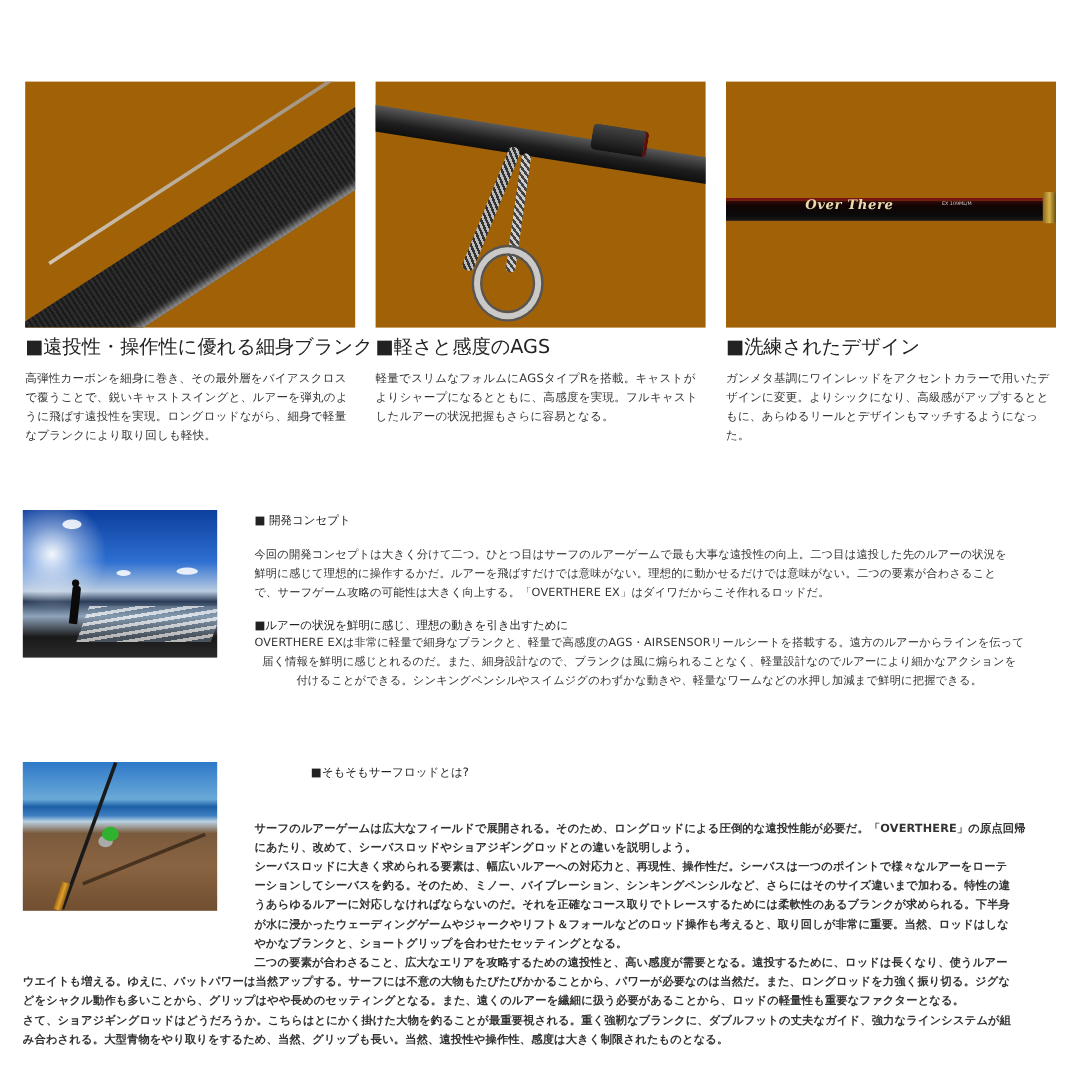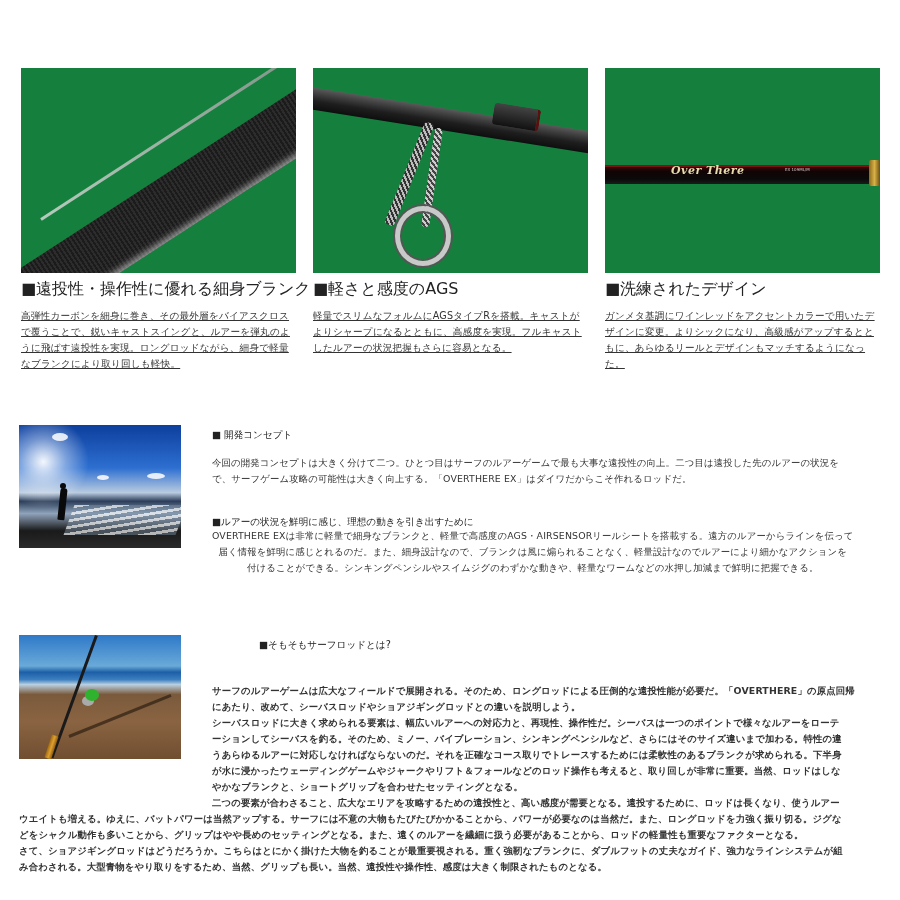--- a/index.html
+++ b/index.html
@@ -5,31 +5,31 @@
     html, body { margin: 0; padding: 0; background: #ffffff; }
     body {
       width: 900px; height: 900px; position: relative; overflow: hidden;
       font-family: "DejaVu Sans", "Liberation Sans", sans-serif;
       color: #333333;
     }
 
     
     .feature { position: absolute; top: 68px; width: 275px; }
     .feature .photo {
-      width: 275px; height: 205px; background: #15803d; position: relative; overflow: hidden;
+      width: 275px; height: 205px; background: #a16207; position: relative; overflow: hidden;
     }
     .feature .heading {
       margin-top: 9px; font-size: 16px; line-height: 14px; color: #222;
       white-space: nowrap;
     }
     .feature .body {
       margin-top: 12px; font-size: 9.6px; line-height: 16px; color: #333;
       letter-spacing: 0.2px;
     }
-    .feature .body span { display: block; white-space: nowrap; text-decoration: underline; }
+    .feature .body span { display: block; white-space: nowrap; }
 
     
     .blank1 {
       position: absolute; left: -40px; top: 95px; width: 420px; height: 58px;
       background: repeating-linear-gradient(90deg, #1b1b1b 0 2px, #2c2c2c 2px 4px);
       transform: rotate(-33deg); transform-origin: center;
       box-shadow: inset 0 -8px 6px -4px rgba(255,255,255,0.5);
       border-radius: 3px;
     }
     .blank1-shine {
@@ -186,20 +186,21 @@
   <div class="cloud" style="left:78px;top:50px;width:12px;height:5px;"></div>
   <div class="cloud" style="left:128px;top:48px;width:18px;height:6px;"></div>
   <div class="foam"></div>
   <div class="angler-head"></div>
   <div class="angler"></div>
 </div>
 
 <div class="sect-heading" style="left:212px;top:428px;">■ 開発コンセプト</div>
 <div class="sect-body" style="left:212px;top:455px;">
   <span>今回の開発コンセプトは大きく分けて二つ。ひとつ目はサーフのルアーゲームで最も大事な遠投性の向上。二つ目は遠投した先のルアーの状況を</span>
+  <span>鮮明に感じて理想的に操作するかだ。ルアーを飛ばすだけでは意味がない。理想的に動かせるだけでは意味がない。二つの要素が合わさること</span>
   <span>で、サーフゲーム攻略の可能性は大きく向上する。「OVERTHERE EX」はダイワだからこそ作れるロッドだ。</span>
 </div>
 <div class="sect-heading" style="left:212px;top:515px;text-align:right;">■ルアーの状況を鮮明に感じ、理想の動きを引き出すために</div>
 <div class="sect-body" style="left:212px;top:528px;text-align:center;">
   <span>OVERTHERE EXは非常に軽量で細身なブランクと、軽量で高感度のAGS・AIRSENSORリールシートを搭載する。遠方のルアーからラインを伝って</span>
   <span>届く情報を鮮明に感じとれるのだ。また、細身設計なので、ブランクは風に煽られることなく、軽量設計なのでルアーにより細かなアクションを</span>
   <span>付けることができる。シンキングペンシルやスイムジグのわずかな動きや、軽量なワームなどの水押し加減まで鮮明に把握できる。</span>
 </div>
 
 <div class="thumb thumb-beach" aria-label="surf-rod-on-sandy-beach">

